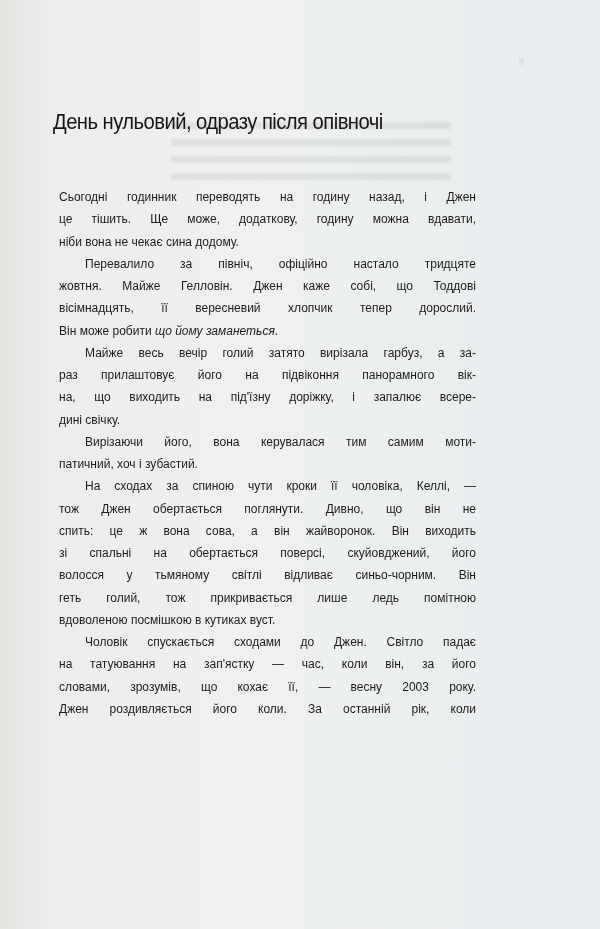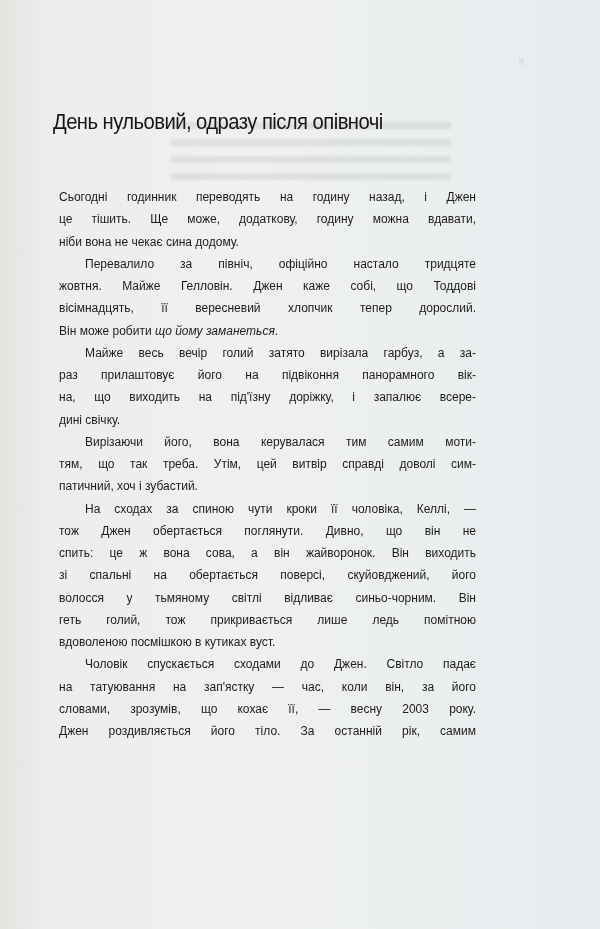--- a/index.html
+++ b/index.html
@@ -58,32 +58,31 @@
       <span class="line last" style="margin-left:-26px"><span>Він може робити </span><em>що йому заманеться</em><span>.</span></span>
     </p>
     <p>
       <span class="line">Майже весь вечір голий затято вирізала гарбуз, а за-</span>
       <span class="line" style="margin-left:-26px">раз прилаштовує його на підвіконня панорамного вік-</span>
       <span class="line" style="margin-left:-26px">на, що виходить на під'їзну доріжку, і запалює всере-</span>
       <span class="line last" style="margin-left:-26px">дині свічку.</span>
     </p>
     <p>
       <span class="line">Вирізаючи його, вона керувалася тим самим моти-</span>
-      <span class="line" style="margin-left:-26px">тям, що так треба. Утім, цей витвір справді доволі сим-</span>
       <span class="line last" style="margin-left:-26px">патичний, хоч і зубастий.</span>
     </p>
     <p>
       <span class="line">На сходах за спиною чути кроки її чоловіка, Келлі, —</span>
       <span class="line" style="margin-left:-26px">тож Джен обертається поглянути. Дивно, що він не</span>
       <span class="line" style="margin-left:-26px">спить: це ж вона сова, а він жайворонок. Він виходить</span>
       <span class="line" style="margin-left:-26px">зі спальні на обертається поверсі, скуйовджений, його</span>
       <span class="line" style="margin-left:-26px">волосся у тьмяному світлі відливає синьо-чорним. Він</span>
       <span class="line" style="margin-left:-26px">геть голий, тож прикривається лише ледь помітною</span>
       <span class="line last" style="margin-left:-26px">вдоволеною посмішкою в кутиках вуст.</span>
     </p>
     <p>
       <span class="line">Чоловік спускається сходами до Джен. Світло падає</span>
       <span class="line" style="margin-left:-26px">на татуювання на зап'ястку — час, коли він, за його</span>
       <span class="line" style="margin-left:-26px">словами, зрозумів, що кохає її, — весну 2003 року.</span>
-      <span class="line" style="margin-left:-26px">Джен роздивляється його тіло. За останній рік, самим</span>
+      <span class="line" style="margin-left:-26px">Джен роздивляється його коли. За останній рік, коли</span>
     </p>
   </div>
 </div>
 
 </body></html>

